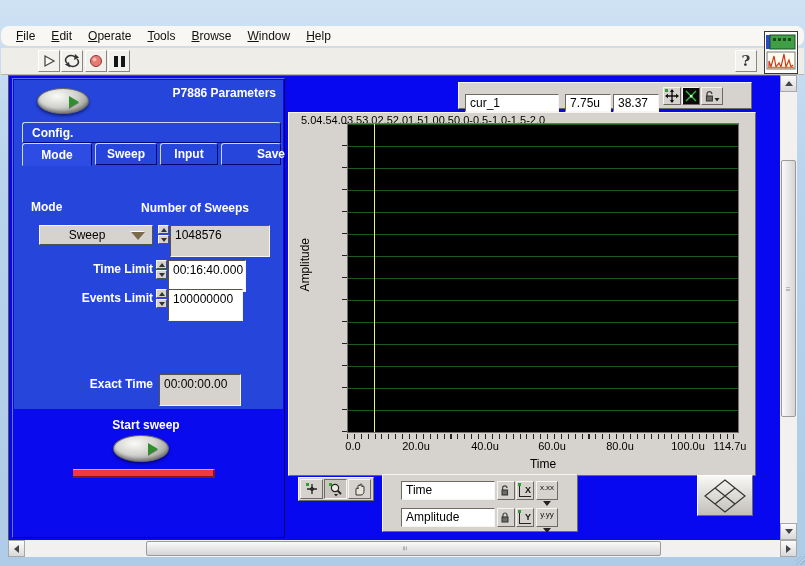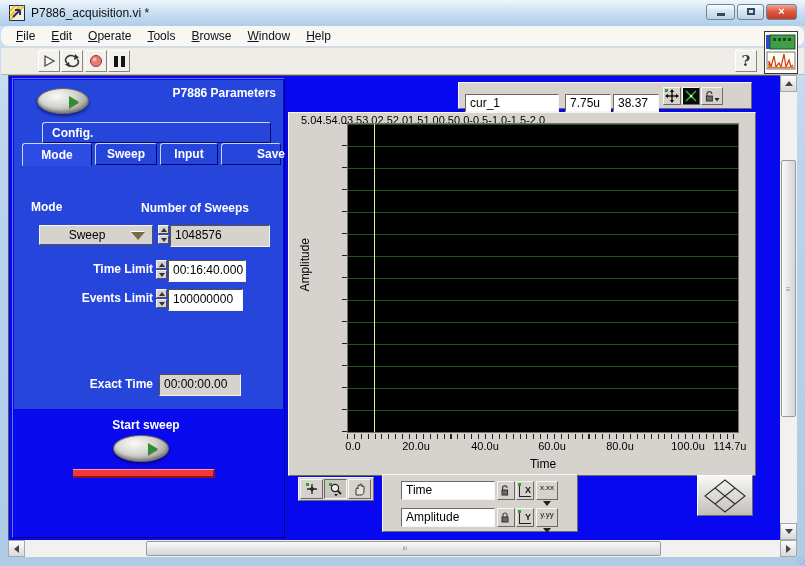--- a/index.html
+++ b/index.html
@@ -66,21 +66,21 @@
       border-bottom:6px solid transparent; border-left:10px solid #2F8F2F;
       filter:drop-shadow(0 1px 0 rgba(0,0,0,.4)); }
 
   .tab { position:absolute; background:#2545DB; border:1px solid;
       border-color:#CBD6FF #000878 #000878 #CBD6FF; border-radius:3px 3px 0 0;
       color:#fff; font-weight:bold; font-size:12px; text-align:center; }
   .tab.cfg { text-align:left; padding-left:9px; }
   .tab.selected { background:#2C4CE3; border-bottom-color:#2C4CE3; }
 
   .lv-label { position:absolute; color:#fff; font-weight:bold; font-size:12px; }
-  .field { position:absolute; height:22px; font-size:12px; color:#000; padding:2px 0 0 4px;
+  .field { position:absolute; height:32px; font-size:12px; color:#000; padding:2px 0 0 4px;
       border:1px solid; border-color:#55524A #F6F5F0 #F6F5F0 #55524A; overflow:hidden; white-space:nowrap; }
   .field.white { background:#FFFFFF; }
   .field.gray { background:#D6D3CE; }
   .spin { position:absolute; width:11px; height:19px; }
   .spin > div { width:11px; height:9px; background:#D6D3CE; border:1px solid;
       border-color:#F6F5F0 #55524A #55524A #F6F5F0; position:relative; }
   .spin > div:first-child { margin-bottom:1px; }
   .spin .tri { position:absolute; left:2px; }
   .dropdown { position:absolute; background:#D6D3CE; border:1px solid;
       border-color:#F6F5F0 #55524A #55524A #F6F5F0; display:flex; align-items:center;
@@ -139,33 +139,20 @@
 
   .diamond-btn { position:absolute; left:697px; top:475px; width:56px; height:41px;
       background:linear-gradient(#F8F8F6,#C2BFB9); border:1px solid; border-color:#FFFFFF #6E6A63 #6E6A63 #FFFFFF;
       display:flex; align-items:center; justify-content:center; }
 </style>
 </head>
 <body>
 
 <div class="win">
 
-  <div class="titlebar">
-    <span class="app-icon">
-      <svg width="16" height="16" viewBox="0 0 16 16">
-        <rect x="0.5" y="0.5" width="15" height="15" fill="#F2EFD8" stroke="#24246A"></rect>
-        <path d="M1,6 L6,1 M1,11 L11,1 M1,15 L15,1" stroke="#E8C820" stroke-width="2"></path>
-        <path d="M4,12 L11,5 M11,5 L11,10 M11,5 L6,5" stroke="#30306E" stroke-width="2" fill="none"></path>
-      </svg>
-    </span>
-    <span class="title-text">P7886_acquisition.vi *</span>
-    <span class="winbtn" style="left:706px;width:29px;"><span class="glyph-min"></span></span>
-    <span class="winbtn" style="left:737px;width:27px;"><span class="glyph-max"></span></span>
-    <span class="winbtn close" style="left:766px;width:31px;"><span>×</span></span>
-  </div>
 
   <div class="menubar">
     <span class="menu-item">File</span>
     <span class="menu-item">Edit</span>
     <span class="menu-item">Operate</span>
     <span class="menu-item">Tools</span>
     <span class="menu-item">Browse</span>
     <span class="menu-item">Window</span>
     <span class="menu-item">Help</span>
   </div>
@@ -218,21 +205,21 @@
   <div class="client"></div>
 
   <div class="panel">
     <div class="panel-royal"></div>
 
     <span class="oval-btn" style="left:24px;top:9px;width:52px;height:26px;">
       <span class="oval-arrow" style="right:9px;top:7px;"></span>
     </span>
     <span class="panel-title">P7886 Parameters</span>
 
-    <div class="tab cfg" style="left:9px;top:43px;width:229px;height:21px;line-height:20px;margin-left:20px;">Config.</div>
+    <div class="tab cfg" style="left:9px;top:43px;width:259px;height:21px;line-height:20px;">Config.</div>
     <div class="tab selected" style="left:9px;top:64px;width:70px;height:23px;line-height:22px;">Mode</div>
     <div class="tab" style="left:82px;top:64px;width:62px;height:22px;line-height:21px;">Sweep</div>
     <div class="tab" style="left:147px;top:64px;width:58px;height:22px;line-height:21px;">Input</div>
     <div class="tab" style="left:208px;top:64px;width:60px;height:22px;line-height:21px;padding-left:35px;">Save</div>
 
     <span class="lv-label" style="left:18px;top:121px;">Mode</span>
     <div class="dropdown" style="left:26px;top:146px;width:114px;height:20px;">
       <span style="margin-right:18px;">Sweep</span>
       <span class="dd-tri"></span>
     </div>

